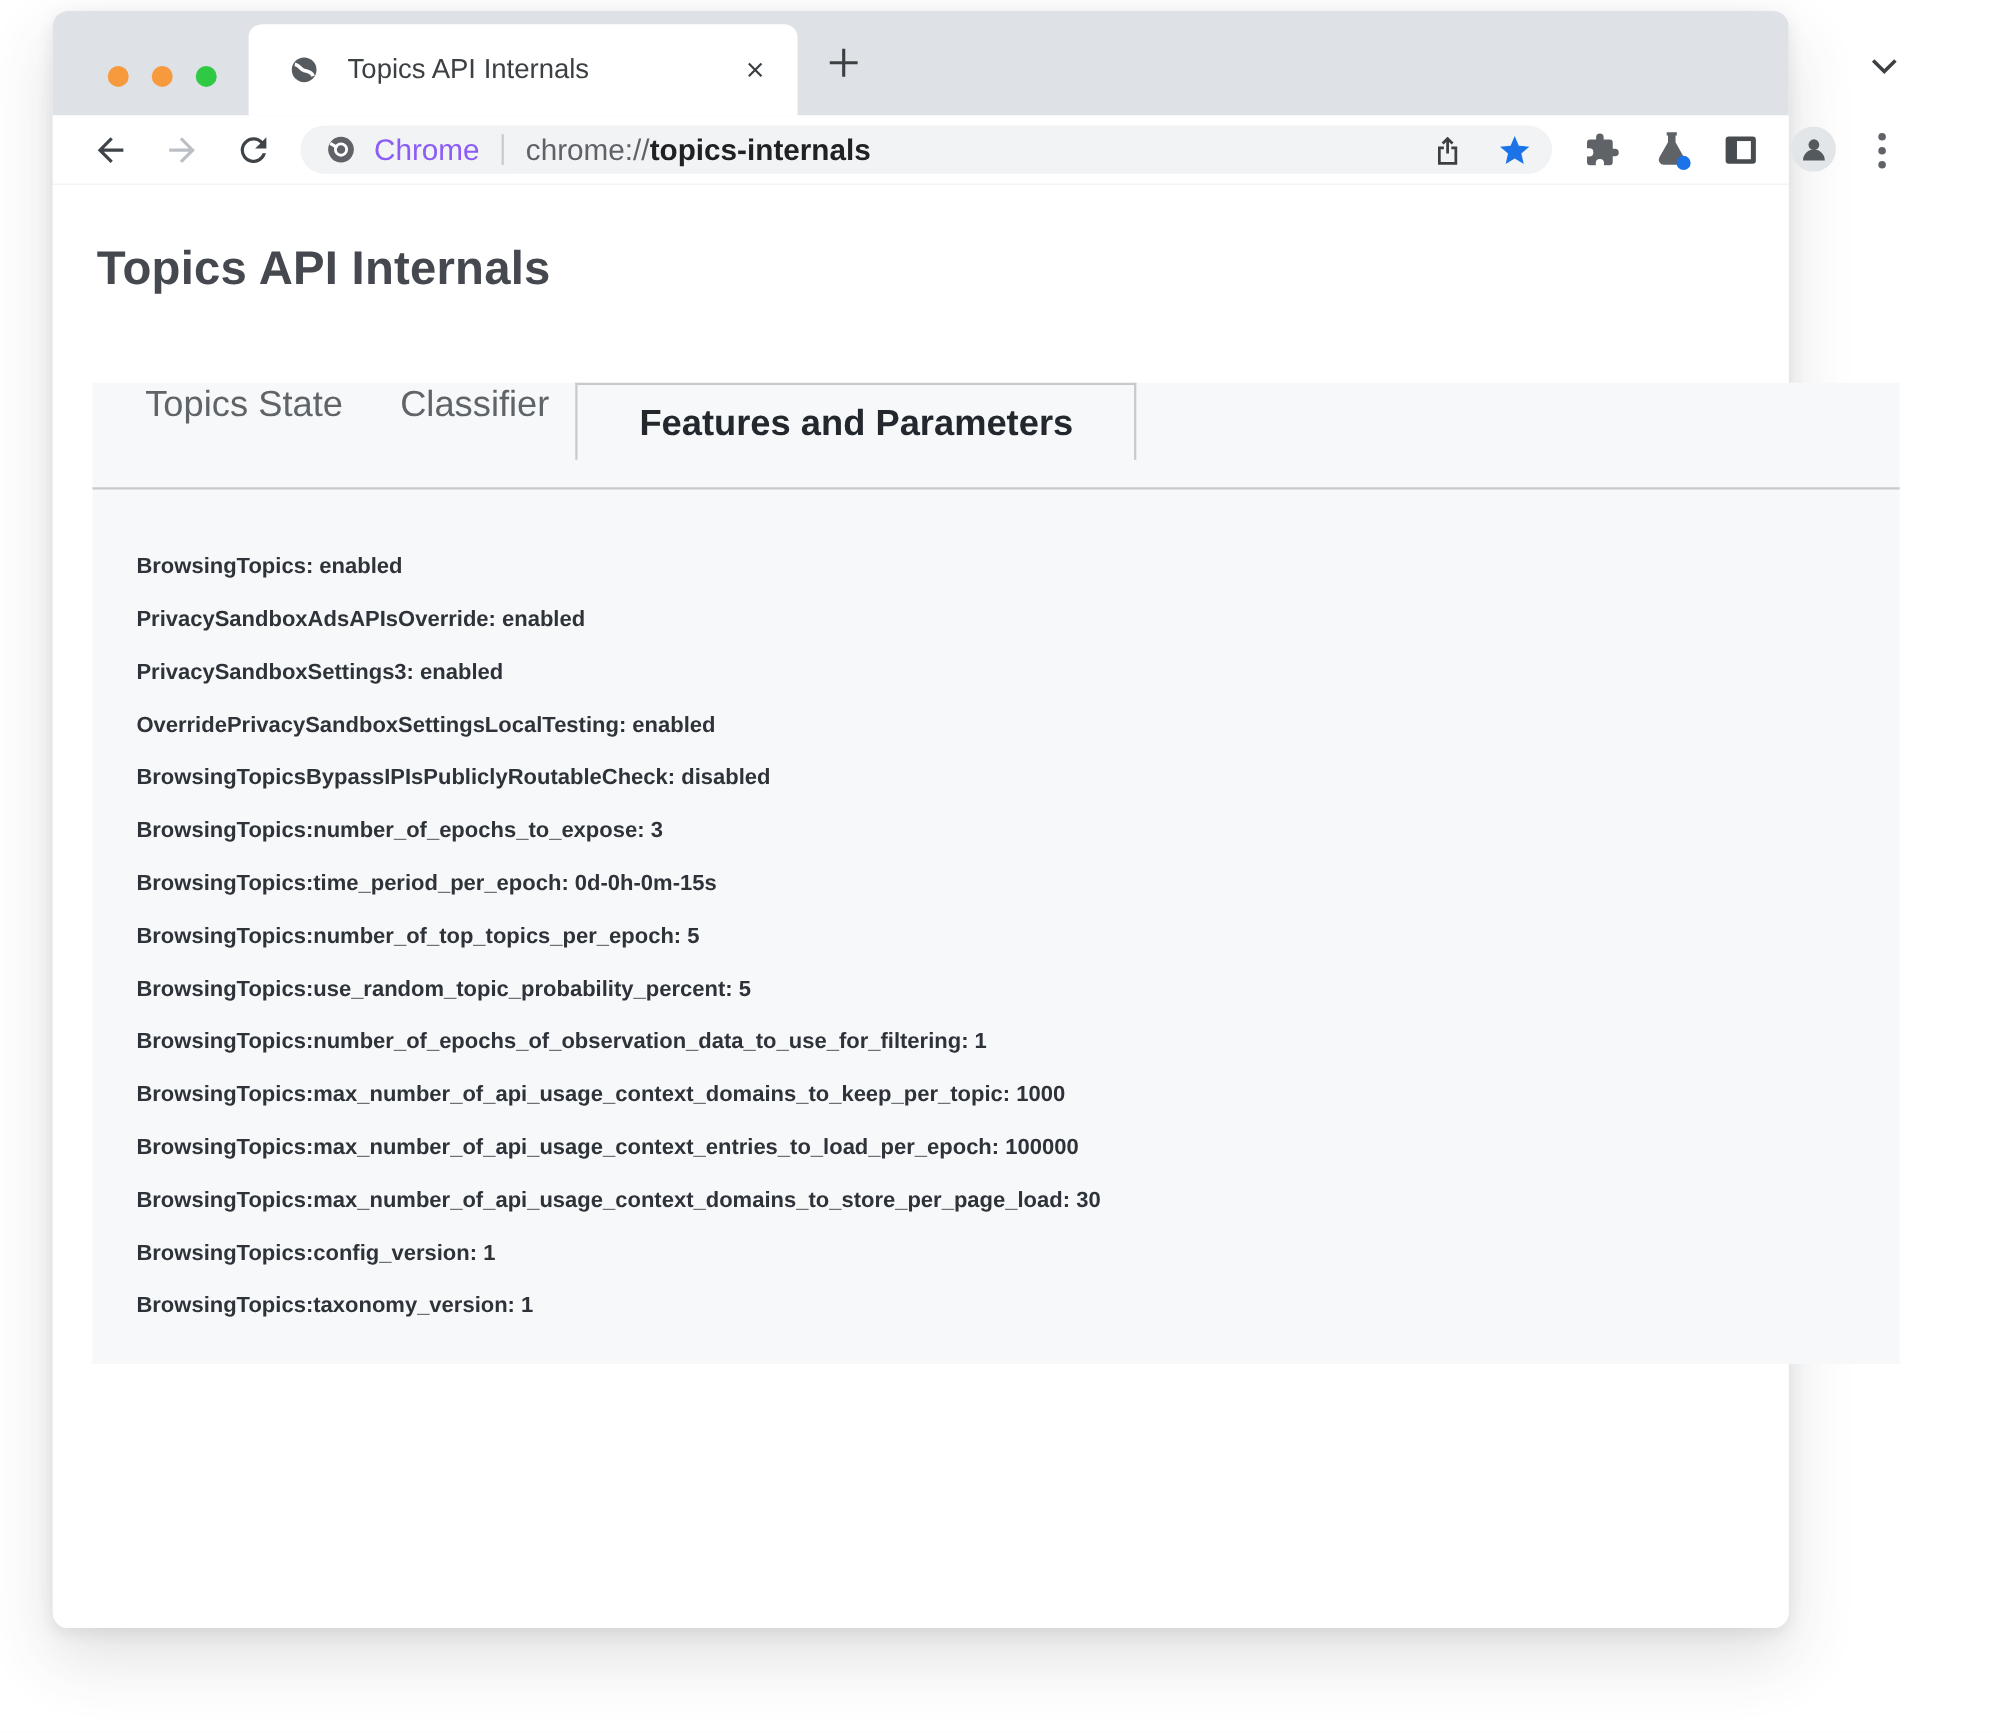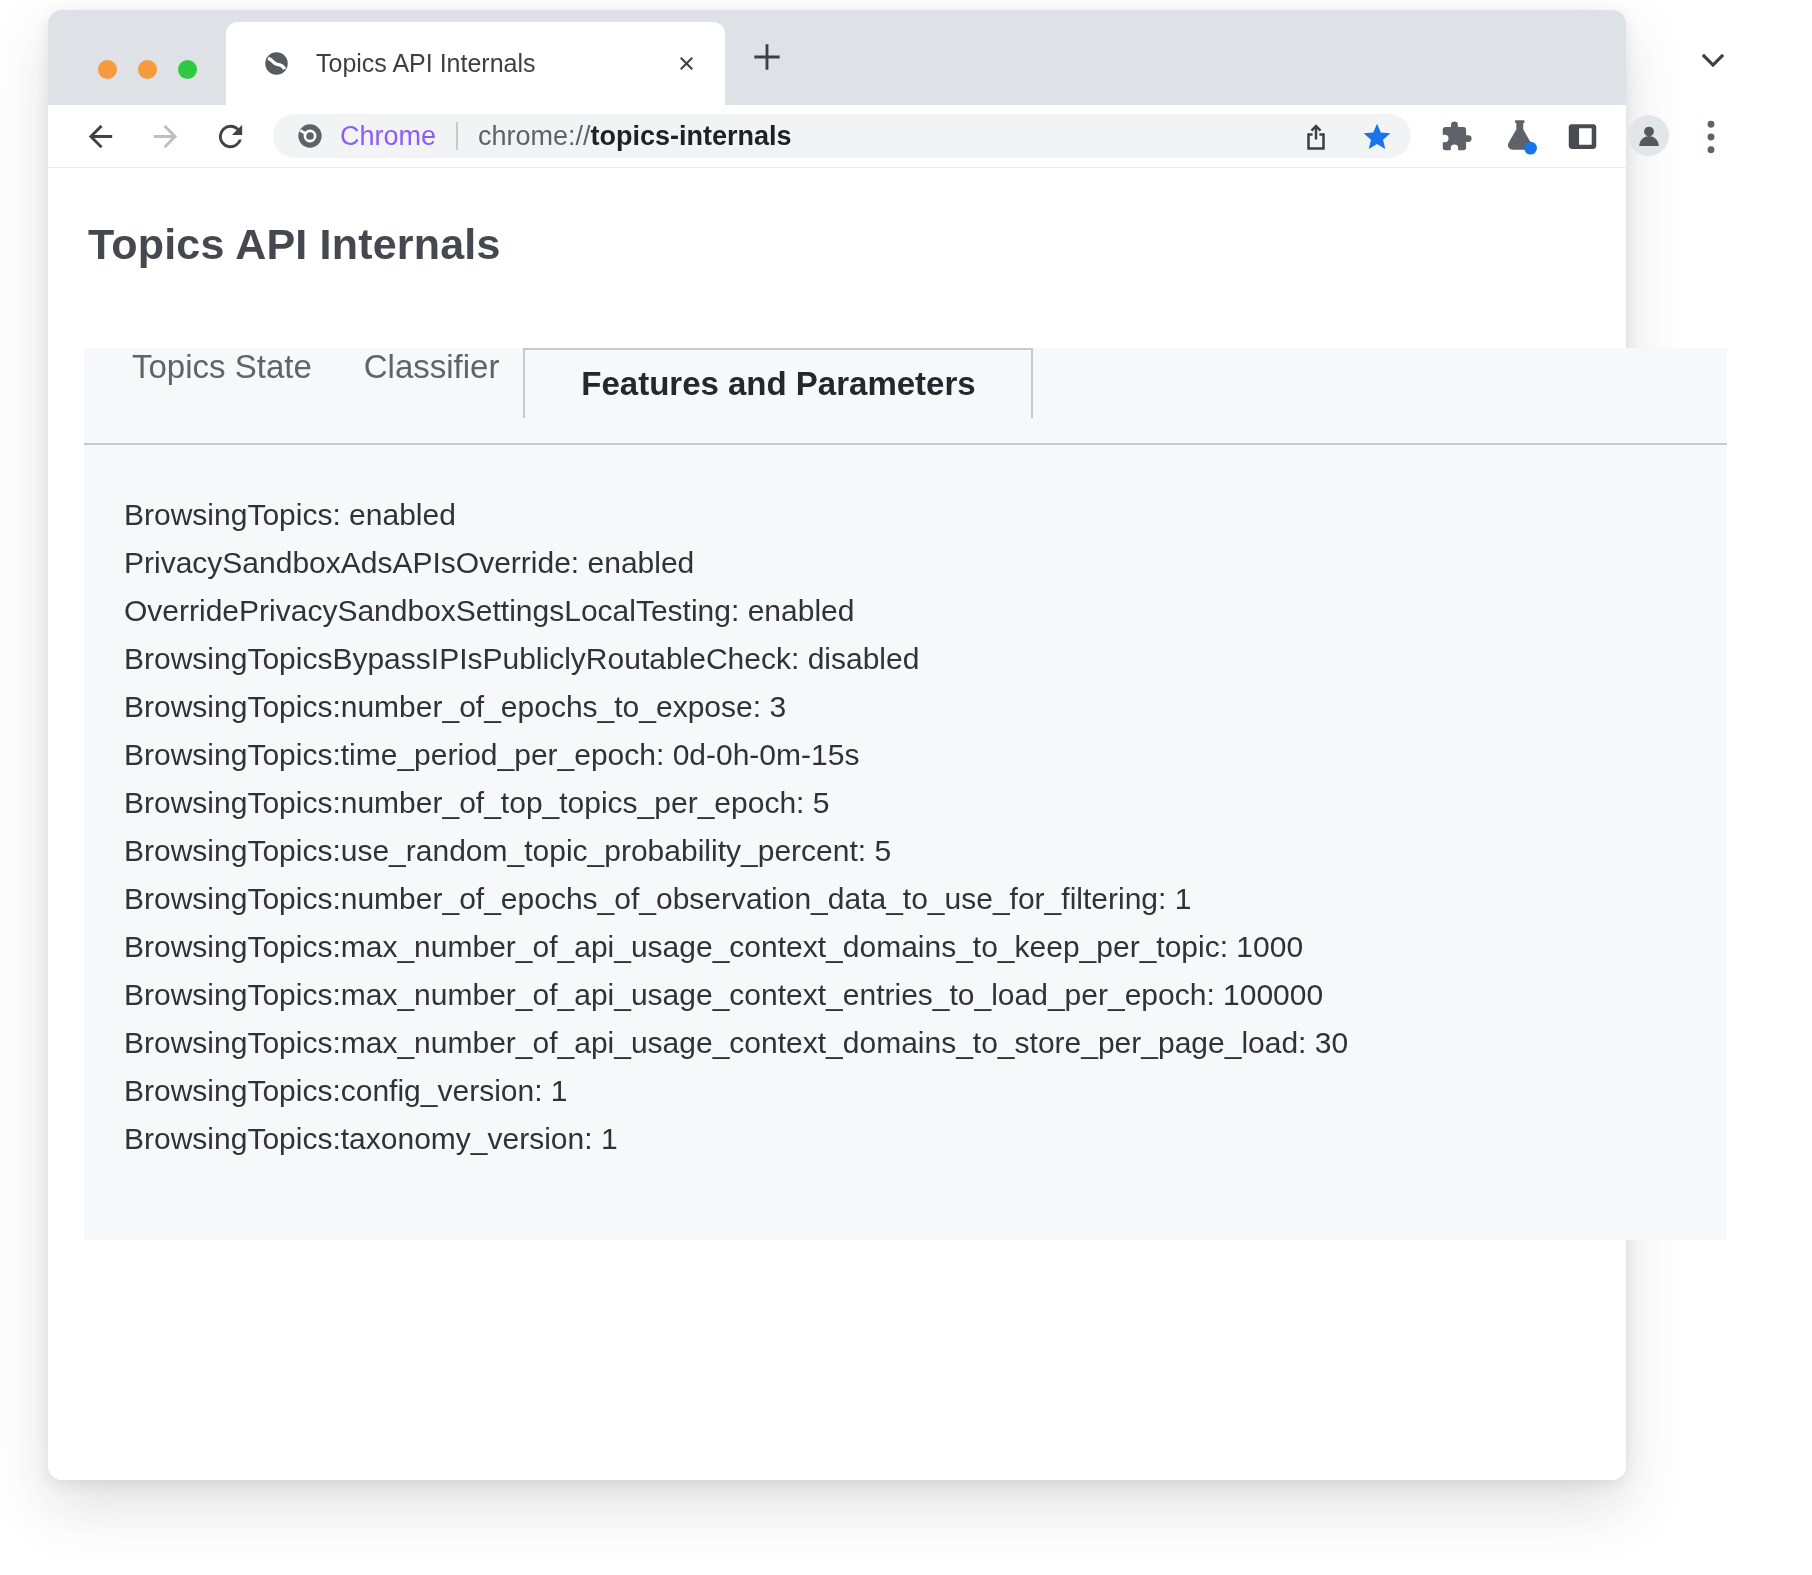--- a/index.html
+++ b/index.html
@@ -83,21 +83,21 @@
   }
   .ptab.t0{margin-right:52px;}
   .ptab.t1{margin-right:24px;}
   .ptab-selected{
     width:510px;height:70px;margin-bottom:-2px;box-sizing:border-box;
     border:2px solid var(--border);border-bottom:none;background:var(--panel);
     display:flex;align-items:center;justify-content:center;
     font-size:33px;font-weight:bold;color:#23282e;white-space:nowrap;
   }
   .lines{
-    padding:46px 40px 0 40px;font-size:30px;line-height:48px;color:var(--text);
+    padding:46px 40px 0 40px;font-size:20px;line-height:48px;color:var(--text);font-weight:bold;
   }
   .lines div{white-space:nowrap;}
 </style>
 </head>
 <body>
 
 <div class="window">
 
   <div class="tabstrip">
     <div class="dots">
@@ -214,20 +214,21 @@
 
     <div class="panel">
       <div class="tabrow">
         <span class="ptab t0">Topics State</span>
         <span class="ptab t1">Classifier</span>
         <span class="ptab-selected">Features and Parameters</span>
       </div>
       <div class="lines" id="feature-lines">
           <div>BrowsingTopics: enabled</div>
           <div>PrivacySandboxAdsAPIsOverride: enabled</div>
+          <div>PrivacySandboxSettings3: enabled</div>
           <div>OverridePrivacySandboxSettingsLocalTesting: enabled</div>
           <div>BrowsingTopicsBypassIPIsPubliclyRoutableCheck: disabled</div>
           <div>BrowsingTopics:number_of_epochs_to_expose: 3</div>
           <div>BrowsingTopics:time_period_per_epoch: 0d-0h-0m-15s</div>
           <div>BrowsingTopics:number_of_top_topics_per_epoch: 5</div>
           <div>BrowsingTopics:use_random_topic_probability_percent: 5</div>
           <div>BrowsingTopics:number_of_epochs_of_observation_data_to_use_for_filtering: 1</div>
           <div>BrowsingTopics:max_number_of_api_usage_context_domains_to_keep_per_topic: 1000</div>
           <div>BrowsingTopics:max_number_of_api_usage_context_entries_to_load_per_epoch: 100000</div>
           <div>BrowsingTopics:max_number_of_api_usage_context_domains_to_store_per_page_load: 30</div>

